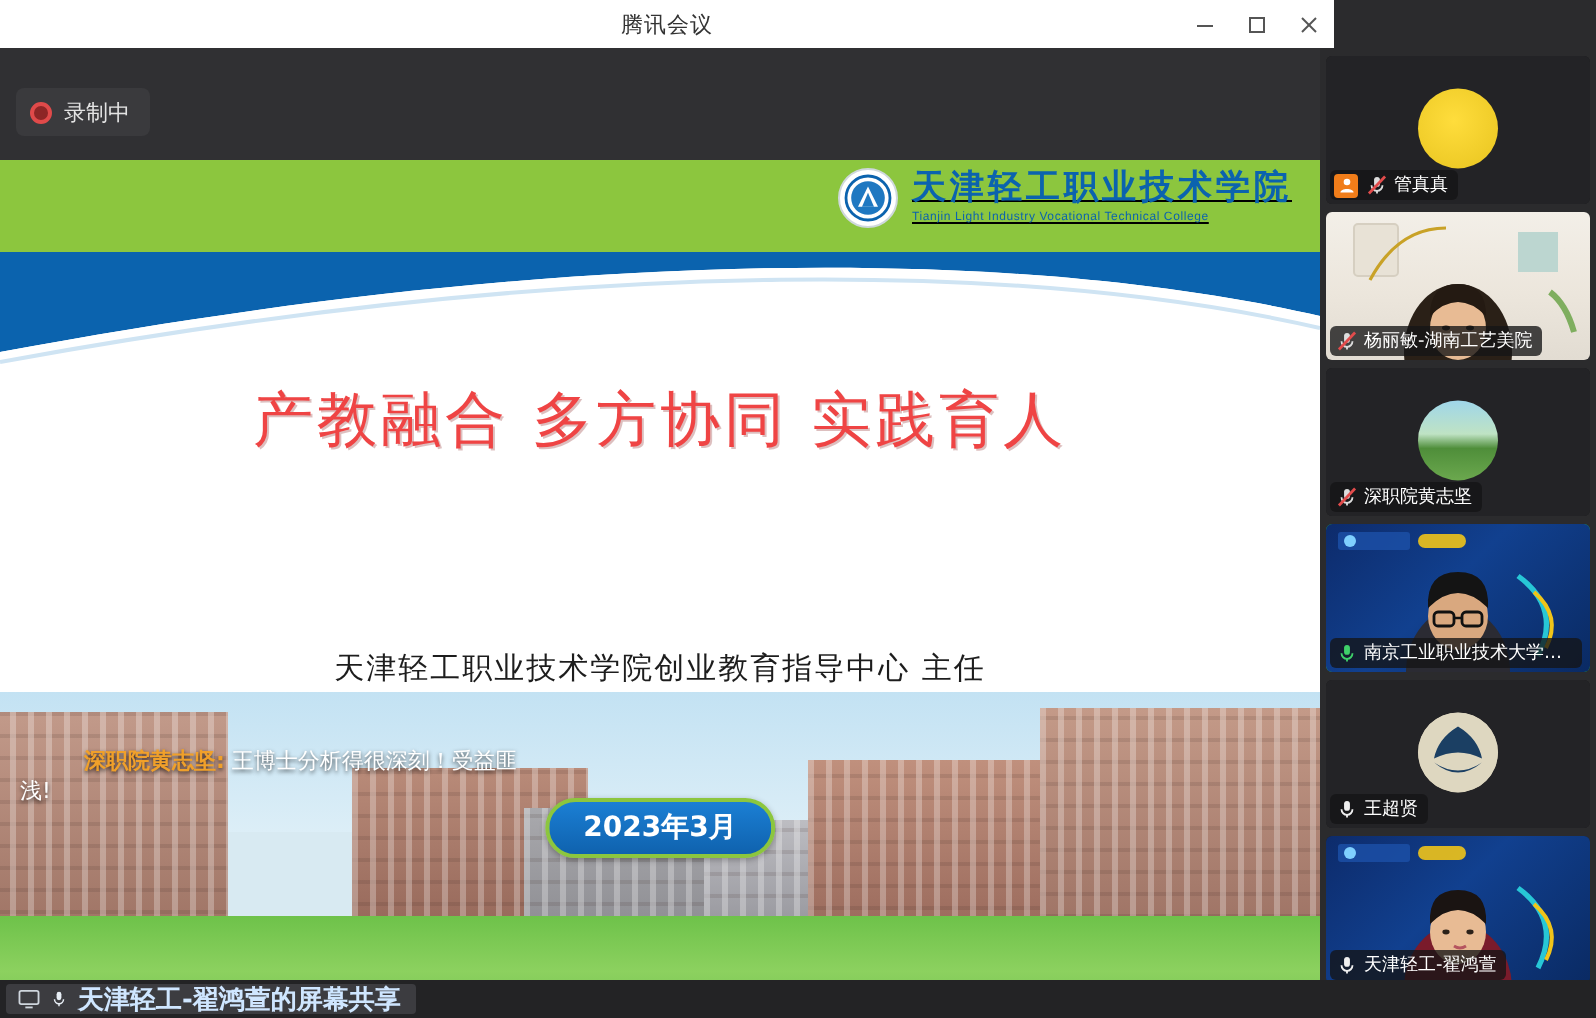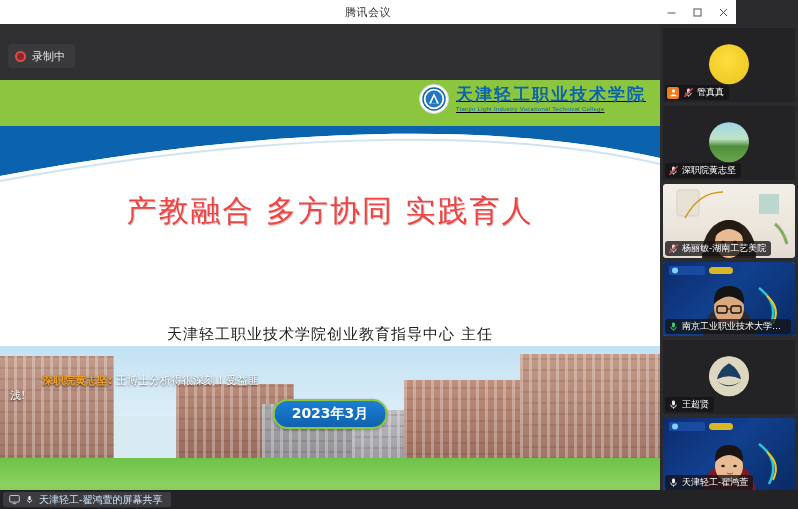--- a/index.html
+++ b/index.html
@@ -5,21 +5,21 @@
   html,body{margin:0;padding:0;}
   body{
     width:798px;height:509px;overflow:hidden;
     font-family:"Liberation Sans","DejaVu Sans",sans-serif;
     background:#2b2b2d;
   }
   .app{position:relative;width:798px;height:509px;overflow:hidden;background:#2b2b2d;}
 
   
   .titlebar{
-    position:absolute;left:0;top:0;width:736px;height:24px;background:#ffffff;
+    position:absolute;left:0;top:0;width:667px;height:24px;background:#ffffff;
     display:flex;align-items:center;justify-content:center;
   }
   .titlebar .title{
     font-size:11px;color:#333;letter-spacing:.5px;
   }
   .wincontrols{
     position:absolute;right:0;top:0;height:24px;display:flex;align-items:center;
   }
   .wincontrols .wbtn{
     width:26px;height:24px;display:flex;align-items:center;justify-content:center;
@@ -182,21 +182,21 @@
 
   
   .bottombar{
     position:absolute;left:0;bottom:0;width:798px;height:19px;background:#232325;
     display:flex;align-items:center;
   }
   .sharechip{
     display:flex;align-items:center;gap:5px;padding:0 8px 0 6px;height:15px;
     background:#3c3c40;border-radius:2px;margin-left:3px;
   }
-  .sharechip .stxt{font-size:10px;color:#cfe6ff;font-family:"DejaVu Sans",sans-serif;white-space:nowrap;}
+  .sharechip .stxt{font-size:13px;color:#cfe6ff;font-family:"DejaVu Sans",sans-serif;white-space:nowrap;font-weight:bold;}
   .sharechip svg{display:block;}
 </style>
 </head>
 <body>
 
 <div class="app">
 
   <div class="titlebar">
     <span class="title">腾讯会议</span>
     <div class="wincontrols">
@@ -305,36 +305,20 @@
         </span>
         <span class="micicon">
           <svg width="11" height="11" viewBox="0 0 12 12">
               <rect x="4.4" y="1.6" width="3.2" height="5.4" rx="1.6" fill="#ddd"></rect>
               <path d="M3 6.2 a3 3 0 0 0 6 0" fill="none" stroke="#ddd" stroke-width="1"></path>
               <line x1="6" y1="9.2" x2="6" y2="10.6" stroke="#ddd" stroke-width="1"></line>
               <line x1="1.6" y1="10.6" x2="10.4" y2="1.4" stroke="#e24c4c" stroke-width="1.5"></line>
             </svg>
         </span>
         <span class="nm">管真真</span>
-      </div>
-    </div>
-
-    <div class="tile">
-      <div class="bg dark"></div>
-      <div class="avatar scene"></div>
-      <div class="nametag">
-        <span class="micicon">
-          <svg width="11" height="11" viewBox="0 0 12 12">
-              <rect x="4.4" y="1.6" width="3.2" height="5.4" rx="1.6" fill="#ddd"></rect>
-              <path d="M3 6.2 a3 3 0 0 0 6 0" fill="none" stroke="#ddd" stroke-width="1"></path>
-              <line x1="6" y1="9.2" x2="6" y2="10.6" stroke="#ddd" stroke-width="1"></line>
-              <line x1="1.6" y1="10.6" x2="10.4" y2="1.4" stroke="#e24c4c" stroke-width="1.5"></line>
-            </svg>
-        </span>
-        <span class="nm">深职院黄志坚</span>
       </div>
     </div>
 
     <div class="tile">
       <div class="bg camA"></div>
       <svg width="132" height="74" viewBox="0 0 132 74" style="position:absolute;inset:0;">
         <rect x="14" y="6" width="22" height="26" rx="2" fill="#e8e2d6" stroke="#d6cfc1"></rect>
         <path d="M22 34 q14 -26 38 -26" fill="none" stroke="#c9a227" stroke-width="1.6"></path>
         <rect x="96" y="10" width="20" height="20" fill="#bcd6d0"></rect>
         <ellipse cx="66" cy="70" rx="27" ry="34" fill="#2a2017"></ellipse>
@@ -347,20 +331,36 @@
       <div class="nametag">
         <span class="micicon">
           <svg width="11" height="11" viewBox="0 0 12 12">
               <rect x="4.4" y="1.6" width="3.2" height="5.4" rx="1.6" fill="#ddd"></rect>
               <path d="M3 6.2 a3 3 0 0 0 6 0" fill="none" stroke="#ddd" stroke-width="1"></path>
               <line x1="6" y1="9.2" x2="6" y2="10.6" stroke="#ddd" stroke-width="1"></line>
               <line x1="1.6" y1="10.6" x2="10.4" y2="1.4" stroke="#e24c4c" stroke-width="1.5"></line>
             </svg>
         </span>
         <span class="nm">杨丽敏-湖南工艺美院</span>
+      </div>
+    </div>
+
+    <div class="tile">
+      <div class="bg dark"></div>
+      <div class="avatar scene"></div>
+      <div class="nametag">
+        <span class="micicon">
+          <svg width="11" height="11" viewBox="0 0 12 12">
+              <rect x="4.4" y="1.6" width="3.2" height="5.4" rx="1.6" fill="#ddd"></rect>
+              <path d="M3 6.2 a3 3 0 0 0 6 0" fill="none" stroke="#ddd" stroke-width="1"></path>
+              <line x1="6" y1="9.2" x2="6" y2="10.6" stroke="#ddd" stroke-width="1"></line>
+              <line x1="1.6" y1="10.6" x2="10.4" y2="1.4" stroke="#e24c4c" stroke-width="1.5"></line>
+            </svg>
+        </span>
+        <span class="nm">深职院黄志坚</span>
       </div>
     </div>
 
     <div class="tile active">
       <div class="bg camB"></div>
       <svg width="132" height="74" viewBox="0 0 132 74" style="position:absolute;inset:0;">
         <rect x="6" y="4" width="36" height="9" rx="1.5" fill="#1b4fa6" opacity=".85"></rect>
         <rect x="46" y="5" width="24" height="7" rx="3.5" fill="#f0c419" opacity=".9"></rect>
         <circle cx="12" cy="8.5" r="3" fill="#7fd0ff"></circle>
         <ellipse cx="66" cy="74" rx="26" ry="32" fill="#2b2b33"></ellipse>

